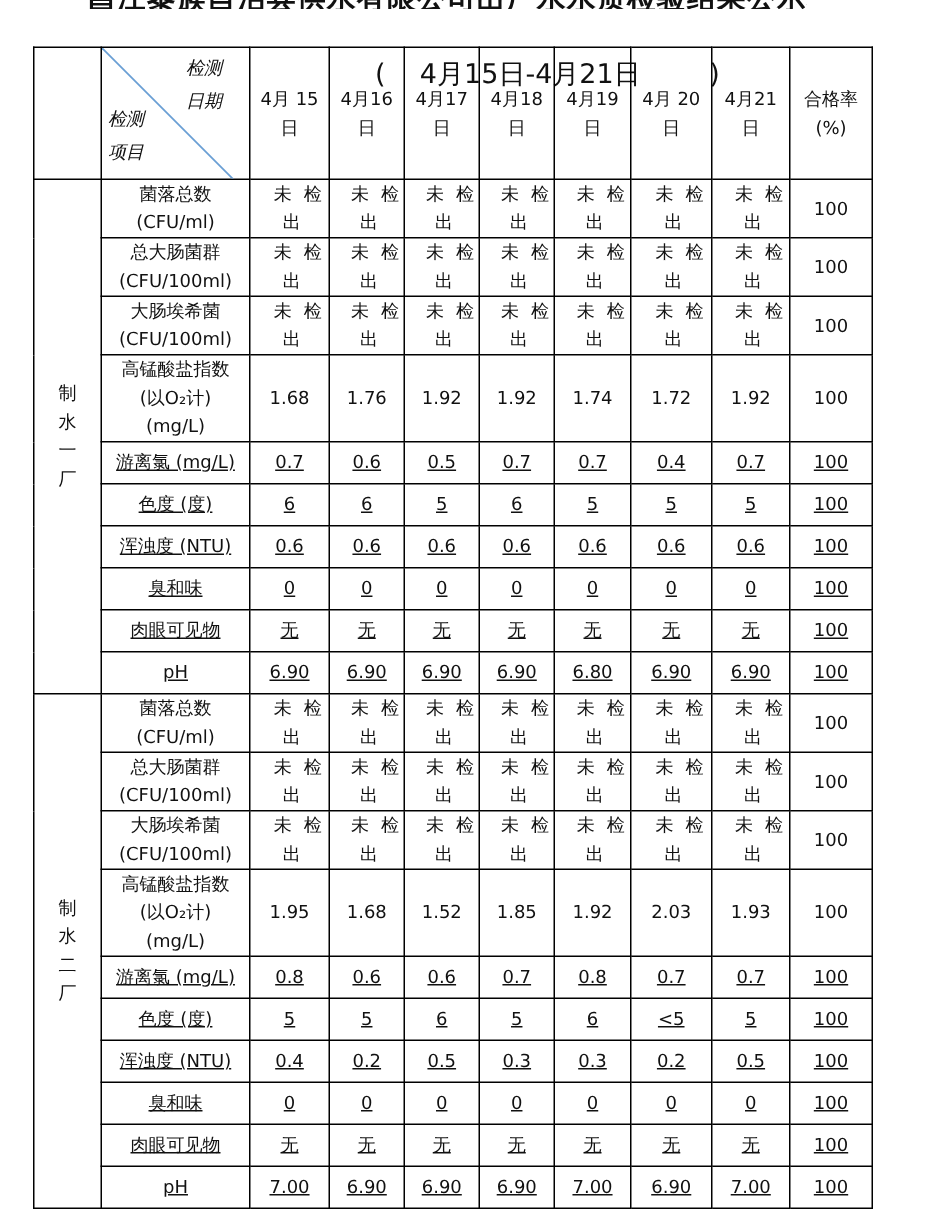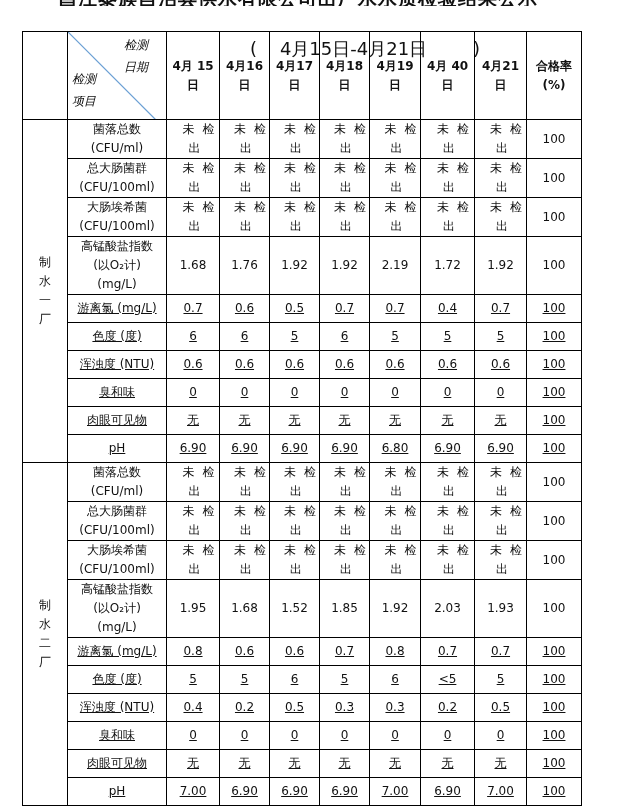--- a/index.html
+++ b/index.html
@@ -18,21 +18,21 @@
   .r2 { height: 38px; }
   .r4 { height: 57px; }
   .r1 { height: 28px; text-decoration: underline; }
   .diag { position: relative; font-style: italic; }
   .diag svg { position: absolute; left: 0; top: 0; }
   .diag .top-lbl { position: absolute; right: 18px; top: 2px; text-align: right; line-height: 22px; }
   .diag .bot-lbl { position: absolute; left: 4px; top: 36px; text-align: left; line-height: 22px; }
   .plant-label { font-size: 13px; line-height: 38px; }
   .nd { text-align: left; padding-left: 3px !important; line-height: 19px; }
   .nd .w1 { display: inline-block; width: 28px; }
-  .date-cell { line-height: 22px; font-size: 12.5px; font-weight: bold; }
+  .date-cell { line-height: 22px; font-size: 12.5px; }
 </style>
 </head>
 <body>
 
 <div class="title-bar"></div>
 <div class="title-clip">昌江黎族自治县供水有限公司出厂水水质检验结果公示表</div>
 <div class="subtitle">(    4月15日-4月21日        )</div>
 
 <table class="report" id="report">
   <colgroup>
@@ -77,21 +77,21 @@
         </td>
       <td class="date-cell">
           <div>4月18</div>
           <div>日</div>
         </td>
       <td class="date-cell">
           <div>4月19</div>
           <div>日</div>
         </td>
       <td class="date-cell">
-          <div>4月 40</div>
+          <div>4月 20</div>
           <div>日</div>
         </td>
       <td class="date-cell">
           <div>4月21</div>
           <div>日</div>
         </td>
       <td class="date-cell">
           <div>合格率</div>
           <div>(%)</div>
         </td>
@@ -210,21 +210,21 @@
       <tr class="r4">
         <td>
           <div>高锰酸盐指数</div>
           <div>(以O₂计)</div>
           <div>(mg/L)</div>
         </td>
         <td>1.68</td>
         <td>1.76</td>
         <td>1.92</td>
         <td>1.92</td>
-        <td>2.19</td>
+        <td>1.74</td>
         <td>1.72</td>
         <td>1.92</td>
         <td>100</td>
       </tr>
       <tr class="r1">
         <td>
           <div>游离氯 (mg/L)</div>
         </td>
         <td>0.7</td>
         <td>0.6</td>

